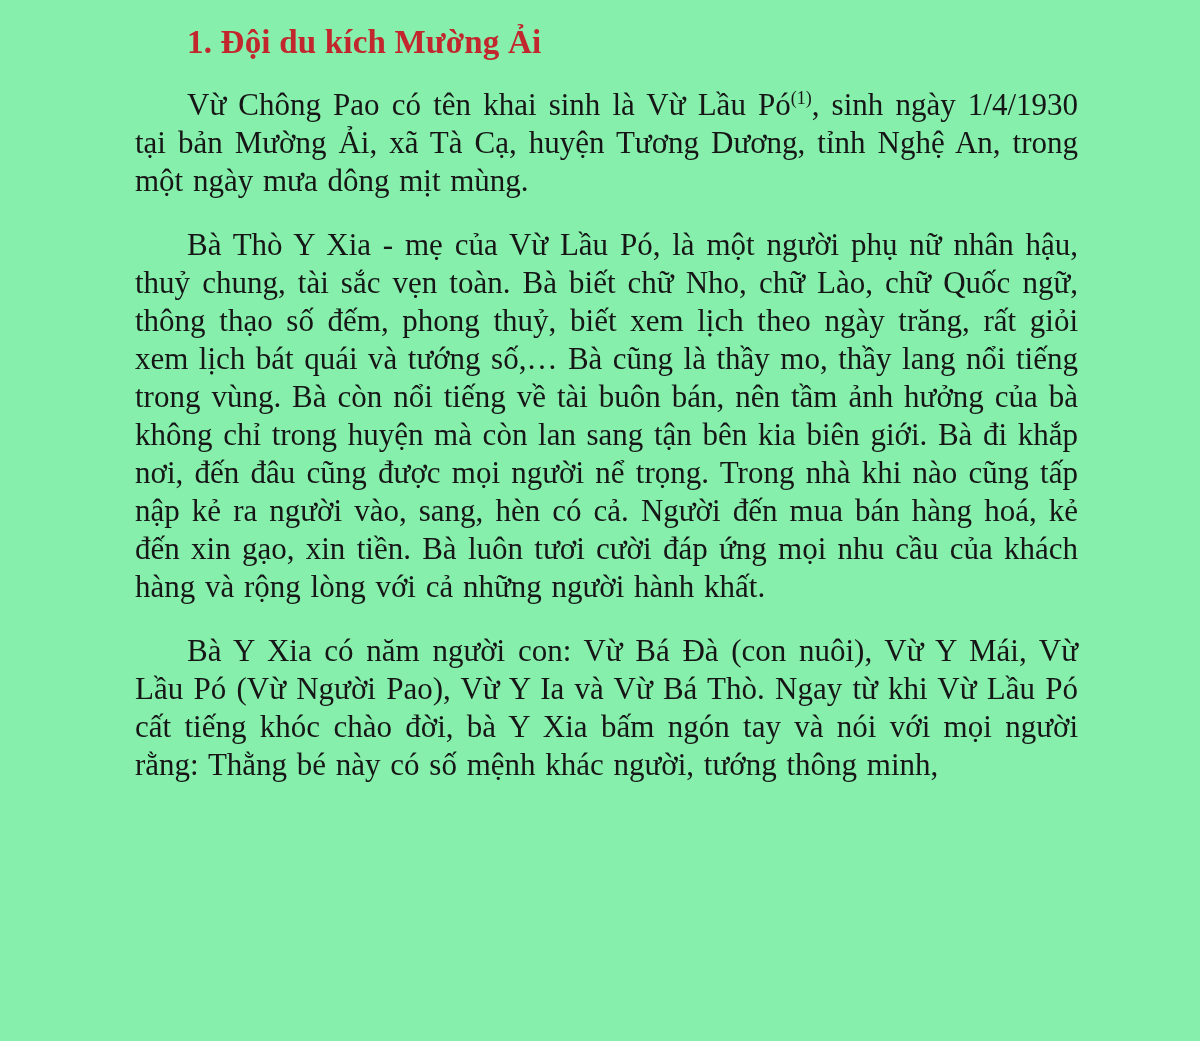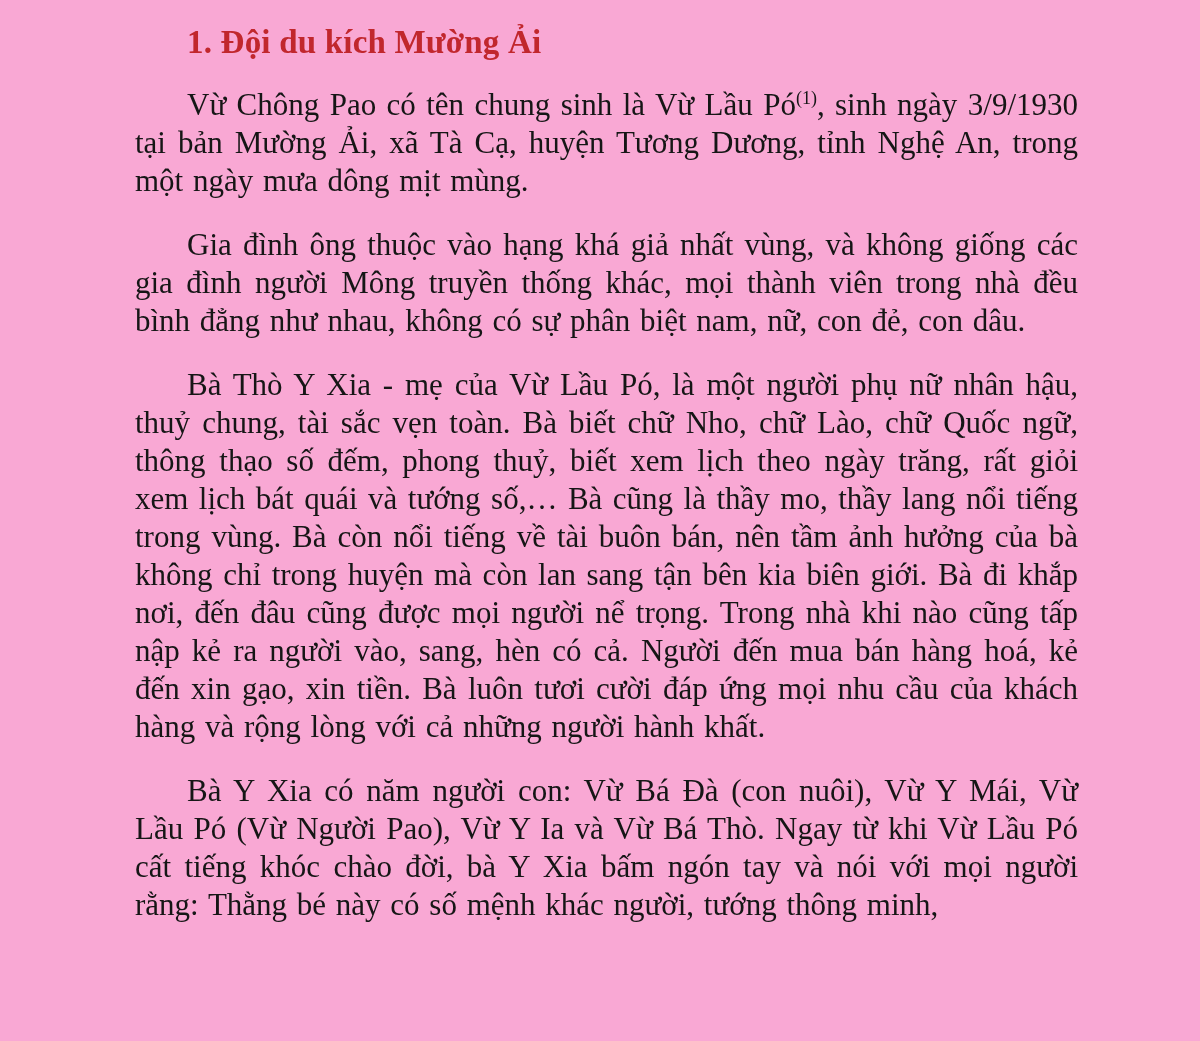--- a/index.html
+++ b/index.html
@@ -8,21 +8,21 @@
       width: 1200px;
       height: 1041px;
       overflow: hidden;
       font-family: "Liberation Serif", "DejaVu Serif", serif;
       color: #161616;
     }
     .page {
       width: 1200px;
       height: 1041px;
       padding: 22px 122px 0 135px;
-      background: #f9a8d4;
+      background: #86efac;
     }
     .heading {
       font-size: 33px;
       line-height: 40px;
       font-weight: bold;
       margin: 0 0 24px 52px;
       letter-spacing: 0.2px;
     }
     p.body-par {
       font-size: 31px;
@@ -38,21 +38,20 @@
       vertical-align: super;
     }
   </style>
 </head>
 <body style="color: rgb(22, 22, 22); background: rgb(255, 255, 255);">
 
 <div class="page">
 
   <h1 class="heading" style="color: rgb(193, 39, 45);">1. Đội du kích Mường Ải</h1>
 
-  <p class="body-par"><span>Vừ Chông Pao có tên chung sinh là Vừ Lầu Pó</span><sup class="footnote-marker">(1)</sup><span>, sinh ngày 3/9/1930 tại bản Mường Ải, xã Tà Cạ, huyện Tương Dương, tỉnh Nghệ An, trong một ngày mưa dông mịt mùng.</span></p>
+  <p class="body-par"><span>Vừ Chông Pao có tên khai sinh là Vừ Lầu Pó</span><sup class="footnote-marker">(1)</sup><span>, sinh ngày 1/4/1930 tại bản Mường Ải, xã Tà Cạ, huyện Tương Dương, tỉnh Nghệ An, trong một ngày mưa dông mịt mùng.</span></p>
 
-  <p class="body-par">Gia đình ông thuộc vào hạng khá giả nhất vùng, và không giống các gia đình người Mông truyền thống khác, mọi thành viên trong nhà đều bình đẳng như nhau, không có sự phân biệt nam, nữ, con đẻ, con dâu.</p>
 
   <p class="body-par">Bà Thò Y Xia - mẹ của Vừ Lầu Pó, là một người phụ nữ nhân hậu, thuỷ chung, tài sắc vẹn toàn. Bà biết chữ Nho, chữ Lào, chữ Quốc ngữ, thông thạo số đếm, phong thuỷ, biết xem lịch theo ngày trăng, rất giỏi xem lịch bát quái và tướng số,… Bà cũng là thầy mo, thầy lang nổi tiếng trong vùng. Bà còn nổi tiếng về tài buôn bán, nên tầm ảnh hưởng của bà không chỉ trong huyện mà còn lan sang tận bên kia biên giới. Bà đi khắp nơi, đến đâu cũng được mọi người nể trọng. Trong nhà khi nào cũng tấp nập kẻ ra người vào, sang, hèn có cả. Người đến mua bán hàng hoá, kẻ đến xin gạo, xin tiền. Bà luôn tươi cười đáp ứng mọi nhu cầu của khách hàng và rộng lòng với cả những người hành khất.</p>
 
   <p class="body-par">Bà Y Xia có năm người con: Vừ Bá Đà (con nuôi), Vừ Y Mái, Vừ Lầu Pó (Vừ Người Pao), Vừ Y Ia và Vừ Bá Thò. Ngay từ khi Vừ Lầu Pó cất tiếng khóc chào đời, bà Y Xia bấm ngón tay và nói với mọi người rằng: Thằng bé này có số mệnh khác người, tướng thông minh,</p>
 
 </div>
 
 </body></html>

